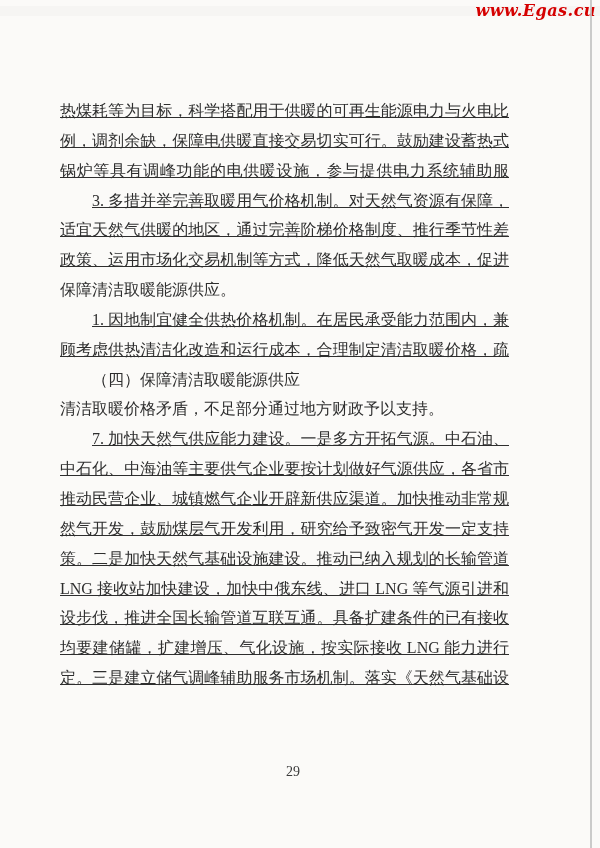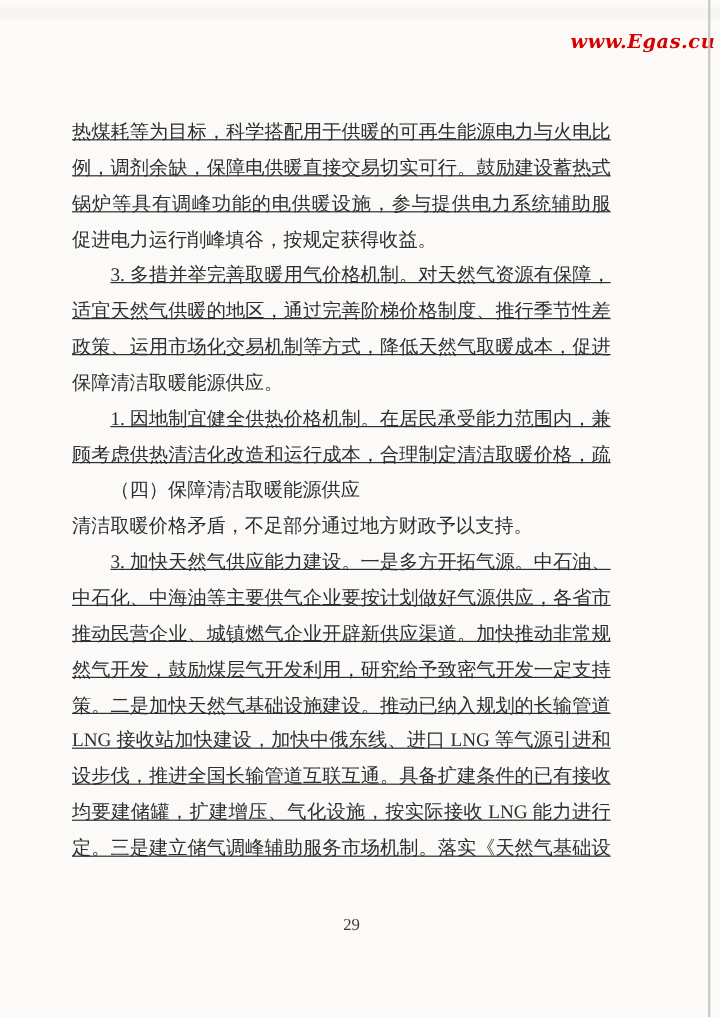--- a/index.html
+++ b/index.html
@@ -35,21 +35,20 @@
     position: absolute;
     top: 1px;
     right: 4px;
     font-style: italic;
     font-weight: bold;
     font-size: 16px;
     letter-spacing: 0.5px;
     color: #d50000;
     font-family: "DejaVu Serif", "Liberation Serif", serif;
     white-space: nowrap;
-    margin-top: 24px;
   }
   .text-block {
     position: absolute;
     left: 60px;
     top: 96px;
     width: 449px;
     color: #2e2e2e;
   }
   .line {
     height: 29.85px;
@@ -82,30 +81,29 @@
 <body>
 
 <div class="scan-band"></div>
 
 <div class="watermark">www.Egas.cu</div>
 
 <div class="text-block" id="text-block">
     <div class="line just">热煤耗等为目标，科学搭配用于供暖的可再生能源电力与火电比</div>
     <div class="line just">例，调剂余缺，保障电供暖直接交易切实可行。鼓励建设蓄热式电</div>
     <div class="line just">锅炉等具有调峰功能的电供暖设施，参与提供电力系统辅助服务，</div>
-    <div class="line">促进电力运行削峰填谷，按规定获得收益。</div>
     <div class="line indent just">3. 多措并举完善取暖用气价格机制。对天然气资源有保障，</div>
     <div class="line just">适宜天然气供暖的地区，通过完善阶梯价格制度、推行季节性差价</div>
     <div class="line just">政策、运用市场化交易机制等方式，降低天然气取暖成本，促进北</div>
     <div class="line">保障清洁取暖能源供应。</div>
     <div class="line indent just">1. 因地制宜健全供热价格机制。在居民承受能力范围内，兼</div>
     <div class="line just">顾考虑供热清洁化改造和运行成本，合理制定清洁取暖价格，疏导</div>
     <div class="line indent">（四）保障清洁取暖能源供应</div>
     <div class="line">清洁取暖价格矛盾，不足部分通过地方财政予以支持。</div>
-    <div class="line indent just">3. 加快天然气供应能力建设。一是多方开拓气源。中石油、</div>
+    <div class="line indent just">7. 加快天然气供应能力建设。一是多方开拓气源。中石油、</div>
     <div class="line just">中石化、中海油等主要供气企业要按计划做好气源供应，各省市要</div>
     <div class="line just">推动民营企业、城镇燃气企业开辟新供应渠道。加快推动非常规天</div>
     <div class="line just">然气开发，鼓励煤层气开发利用，研究给予致密气开发一定支持政</div>
     <div class="line just">策。二是加快天然气基础设施建设。推动已纳入规划的长输管道和</div>
     <div class="line just">LNG 接收站加快建设，加快中俄东线、进口 LNG 等气源引进和建</div>
     <div class="line just">设步伐，推进全国长输管道互联互通。具备扩建条件的已有接收站</div>
     <div class="line just">均要建储罐，扩建增压、气化设施，按实际接收 LNG 能力进行核</div>
     <div class="line just">定。三是建立储气调峰辅助服务市场机制。落实《天然气基础设施</div>
   </div>
 

